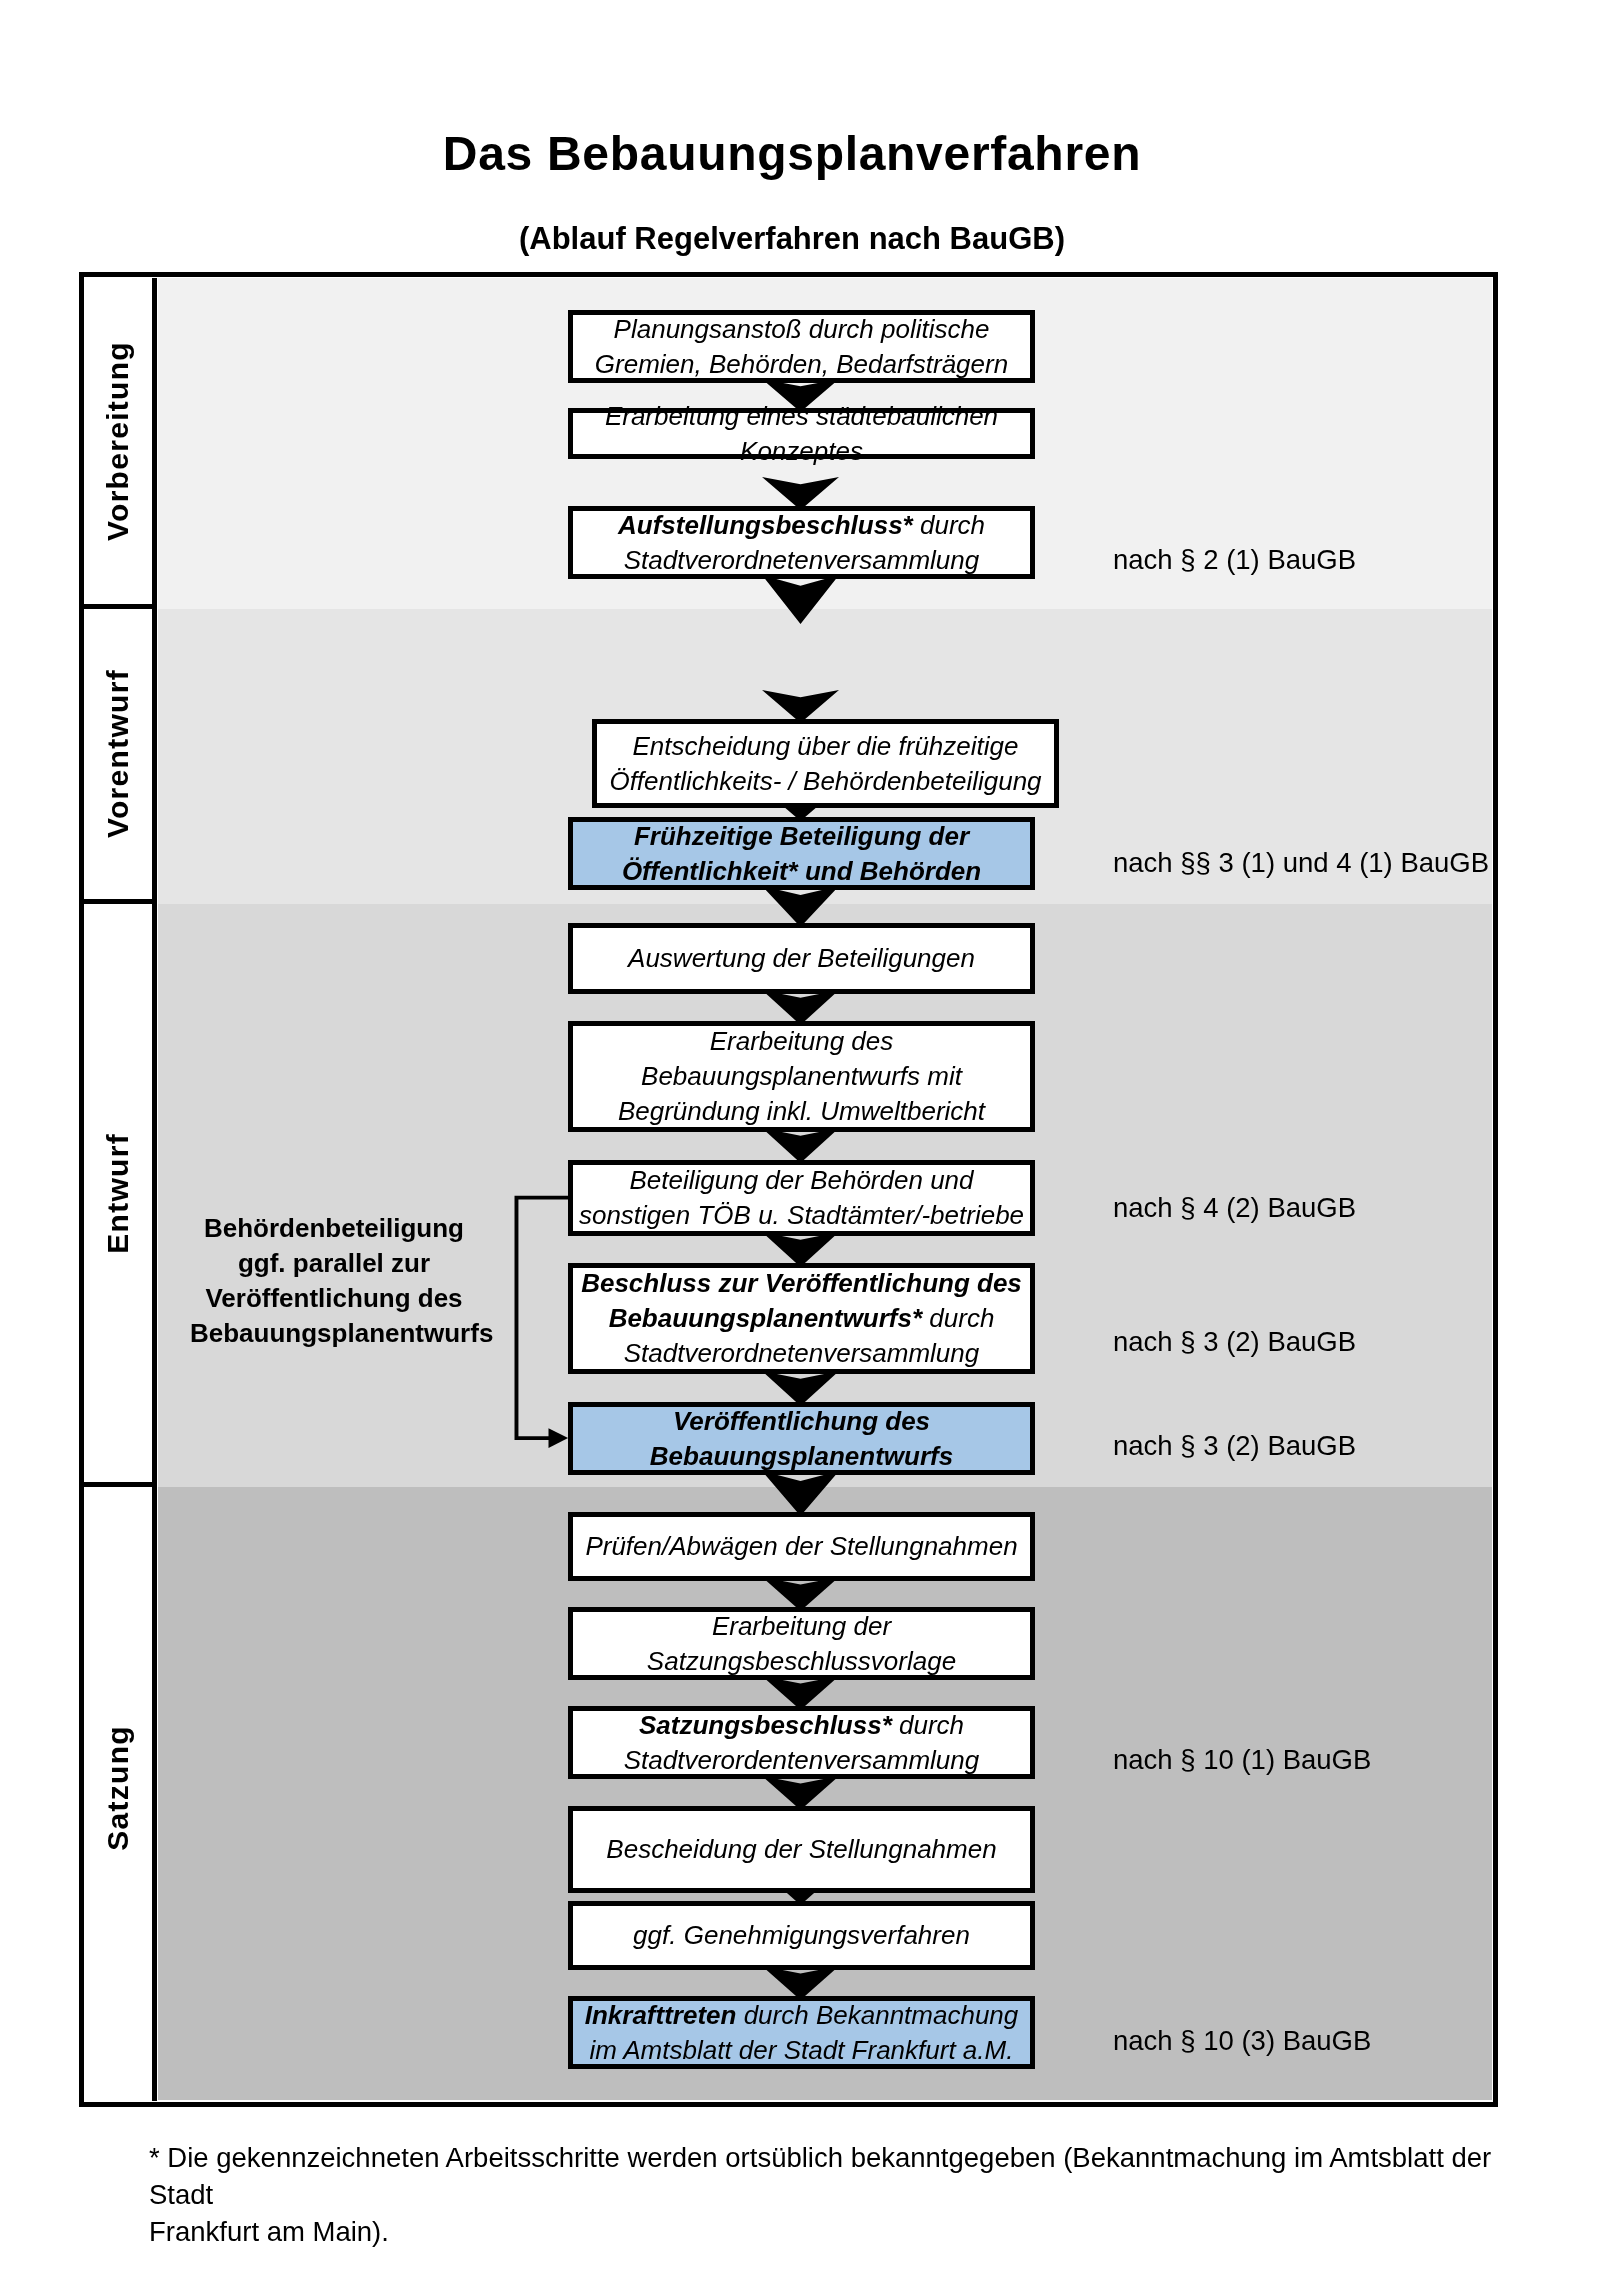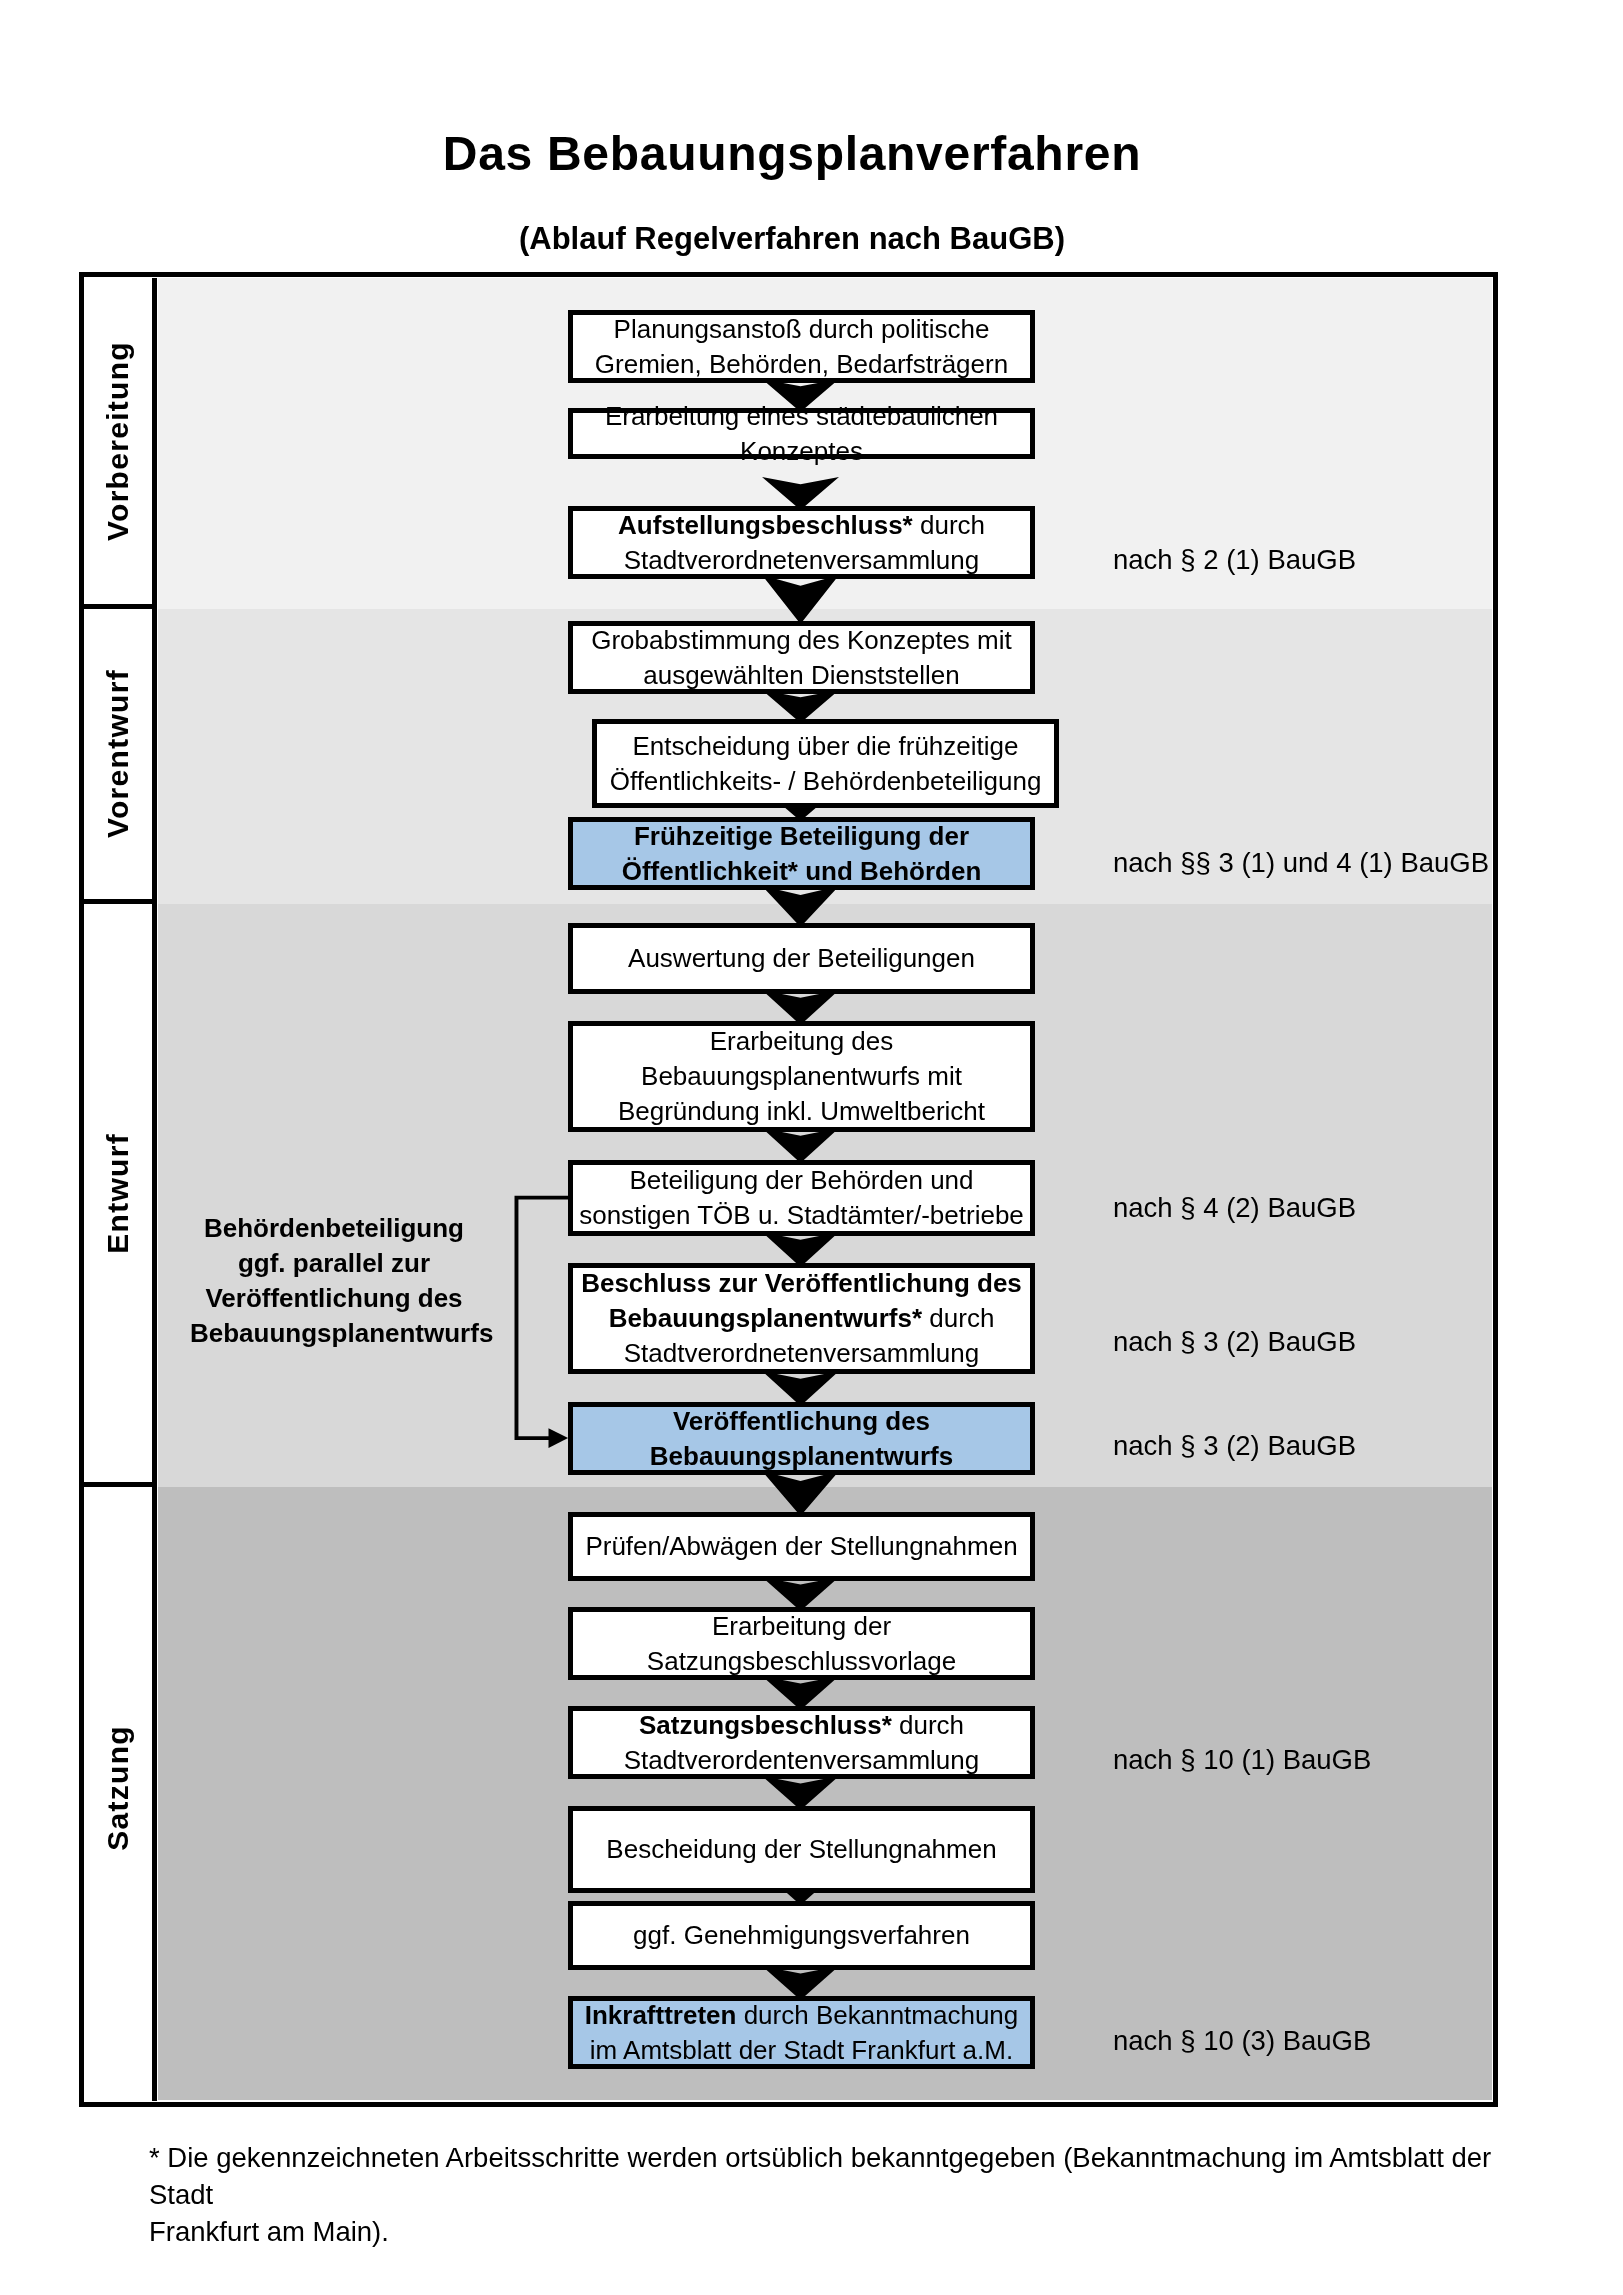--- a/index.html
+++ b/index.html
@@ -18,21 +18,21 @@
          background:#fff;border-right:5.9px solid #000;box-sizing:border-box;}
   .label-cell{width:100%;box-sizing:border-box;display:flex;align-items:center;justify-content:center;background:#fff;}
   .label-cell.sep{border-bottom:5.9px solid #000;}
   .label-cell span{writing-mode:vertical-rl;transform:rotate(180deg);
          font-size:30px;font-weight:bold;letter-spacing:1.3px;white-space:nowrap;}
 
   .sectionbg{position:absolute;left:158px;width:1334px;}
 
   .fbox{position:absolute;left:568px;width:467px;border:5.2px solid #000;box-sizing:border-box;
         background:#fff;display:flex;flex-direction:column;align-items:center;justify-content:center;
-        text-align:center;font-size:26px;line-height:35px;z-index:4;}
+        text-align:center;font-size:26px;line-height:35px;z-index:4;font-style:italic;}
   .fbox.hl{background:#a6c7e7;font-weight:bold;}
   .fbox .ln{white-space:nowrap;}
 
   .arrow{position:absolute;left:762px;width:77px;background:#000;z-index:2;
          clip-path:polygon(0 0,50% 22%,100% 0,50% 100%);}
 
   .note{position:absolute;left:1113px;font-size:27.5px;white-space:nowrap;z-index:5;}
 
   .annotation{position:absolute;left:190px;top:1211px;width:288px;text-align:center;
          font-size:26px;line-height:35px;z-index:5;font-weight:bold;}
@@ -96,24 +96,20 @@
   <div class="fbox" style="top:408px;height:51px;">
     <div class="ln">Erarbeitung eines städtebaulichen</div>
     <div class="ln">Konzeptes</div>
   </div>
 
   <div class="fbox" style="top:506px;height:73px;">
     <div class="ln"><b>Aufstellungsbeschluss*</b><span> durch</span></div>
     <div class="ln">Stadtverordnetenversammlung</div>
   </div>
 
-  <div class="fbox" style="top:621px;height:73px;">
-    <div class="ln">Grobabstimmung des Konzeptes mit</div>
-    <div class="ln">ausgewählten Dienststellen</div>
-  </div>
 
   <div class="fbox" style="top:719px;height:89px;margin-left:24px;">
     <div class="ln">Entscheidung über die frühzeitige</div>
     <div class="ln">Öffentlichkeits- / Behördenbeteiligung</div>
   </div>
 
   <div class="fbox hl" style="top:817px;height:73px;">
     <div class="ln">Frühzeitige Beteiligung der</div>
     <div class="ln">Öffentlichkeit* und Behörden</div>
   </div>

